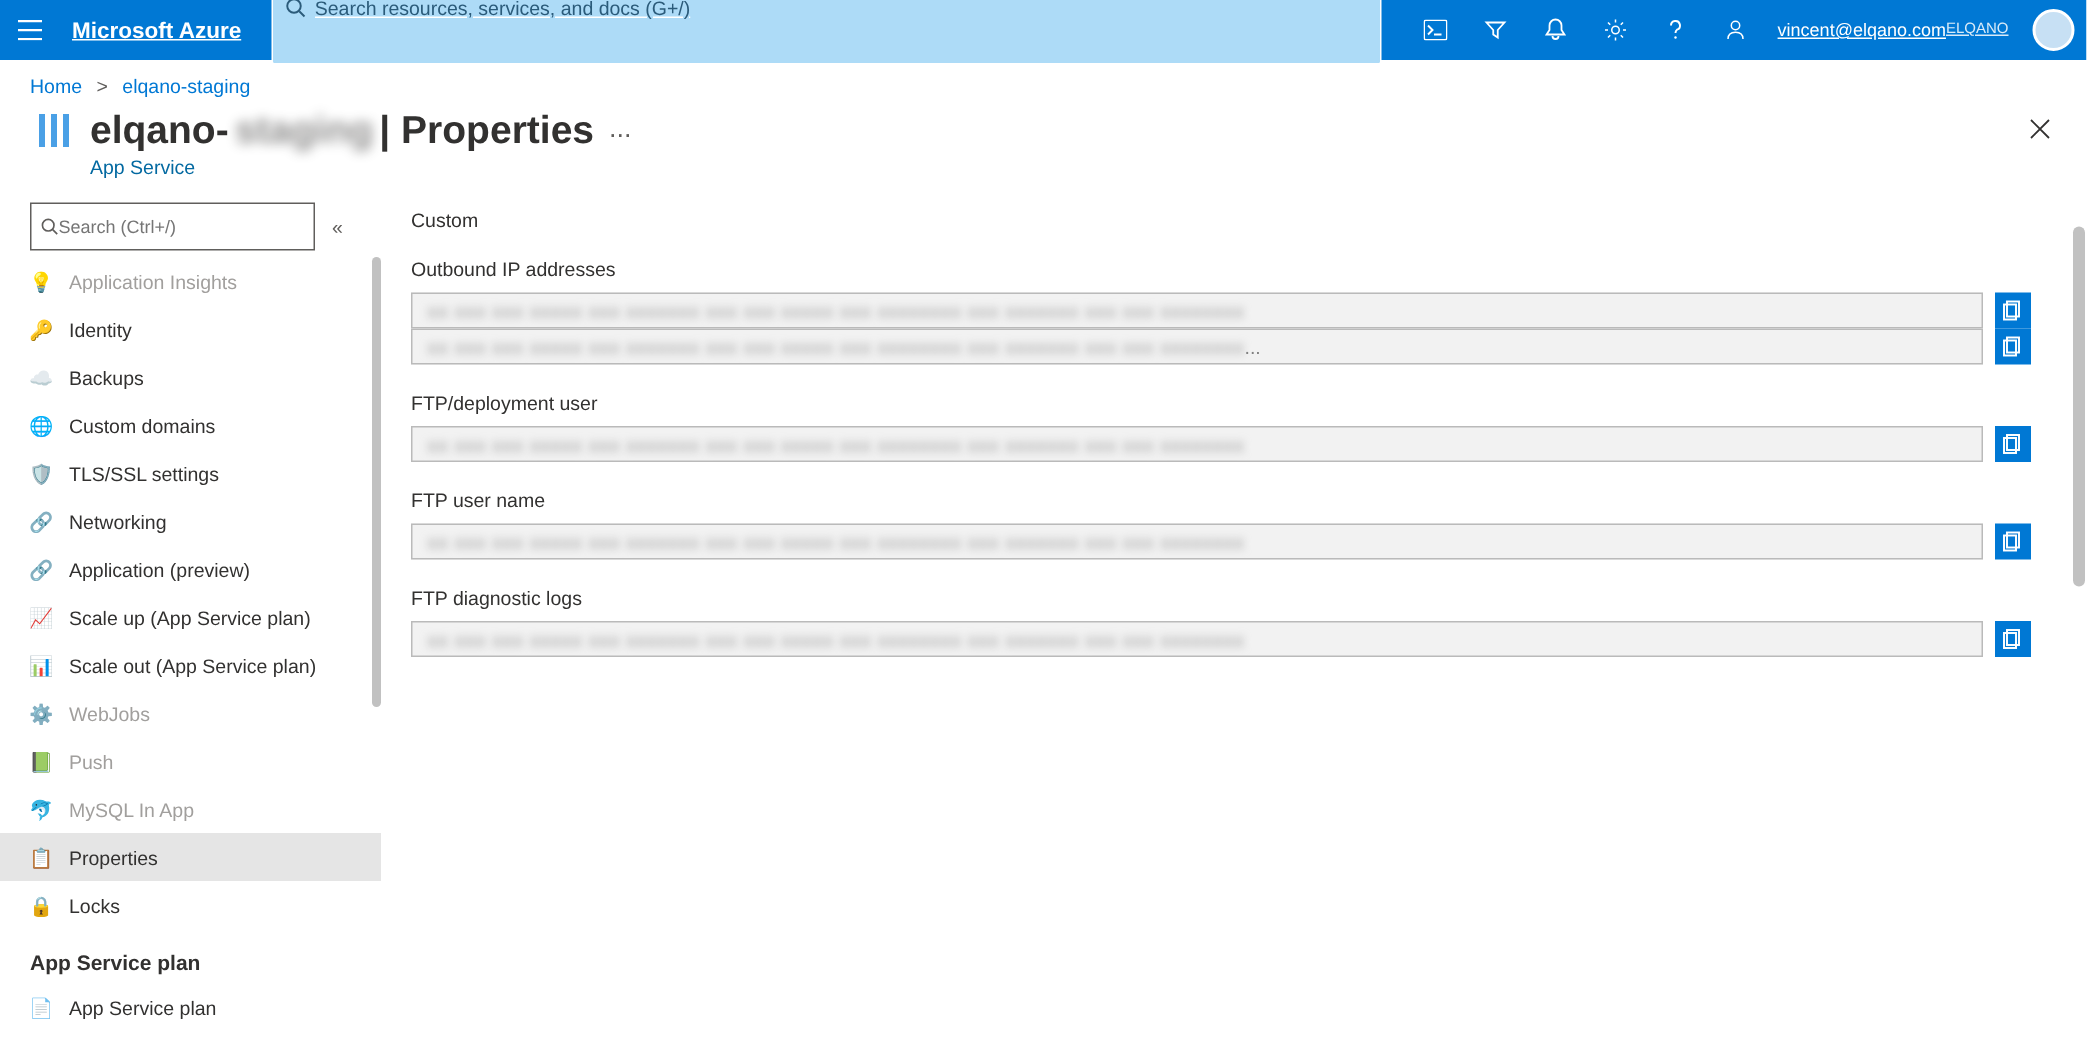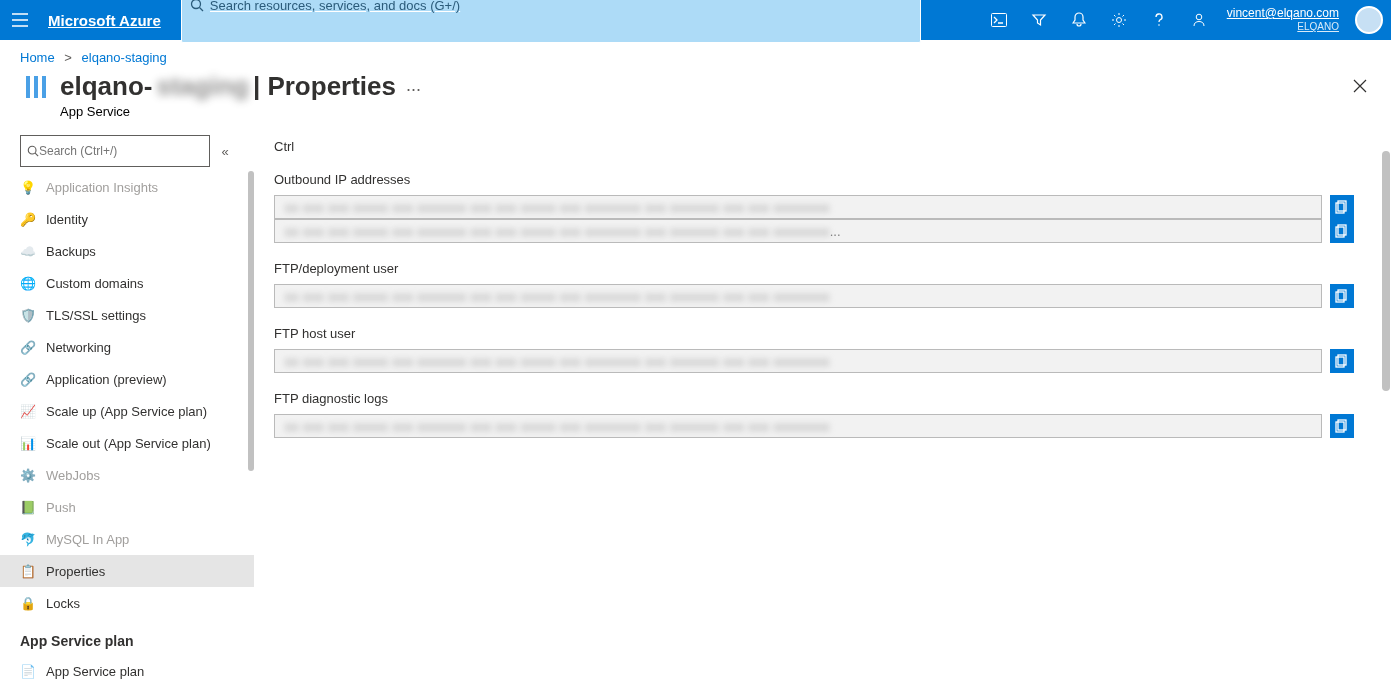--- a/index.html
+++ b/index.html
@@ -9,35 +9,35 @@
 .topbar { height: 40px; background: #0078d4; display: flex; align-items: center; color: #fff; text-decoration: underline; }
 .hamburger { width: 40px; height: 40px; display: flex; align-items: center; justify-content: center; cursor: pointer; }
 .brand { font-size: 15px; font-weight: 600; padding: 0 20px 0 8px; }
 .search-wrap { flex: 1; max-width: 740px; }
 .search-box { width: 100%; height: 46px; background: #addbf7; border: 1px solid #fff; border-radius: 2px; display: flex; align-items: flex-start; padding: 0 8px; }
 .search-box input { background: transparent; border: none; outline: none; flex: 1; font-size: 13px; color: #2b5b7a; }
 .search-box input::placeholder { color: #2b5b7a; }
 .search-icon { margin-right: 6px; color: #2b5b7a; }
 .top-actions { display: flex; align-items: center; margin-left: auto; }
 .top-icon { width: 40px; height: 40px; display: flex; align-items: center; justify-content: center; cursor: pointer; color: #fff; }
-.account { display: flex; flex-direction: column; align-items: flex-end; padding: 0 8px; font-size: 12px; line-height: 14px; }
+.account { display: flex; flex-direction: row; align-items: flex-end; padding: 0 8px; font-size: 12px; line-height: 14px; }
 .account .tenant { font-size: 10px; opacity: 0.85; }
 .avatar { width: 28px; height: 28px; border-radius: 50%; background: #c7e0f4; border: 2px solid #fff; margin: 0 8px; }
 
 
 .breadcrumb { padding: 10px 20px 6px; font-size: 13px; }
 .breadcrumb a { color: #0078d4; text-decoration: none; text-align: right; }
 .breadcrumb .sep { margin: 0 6px; color: #605e5c; }
 
 
 .page-header { padding: 0 20px 12px; display: flex; align-items: flex-start; }
 .page-header-icon { width: 32px; height: 32px; display: inline-flex; align-items: center; justify-content: center; margin-right: 8px; }
 .page-header-title { font-size: 26px; font-weight: 600; display: flex; align-items: baseline; gap: 4px;}
 .page-header-title .blurred { filter: blur(4px); opacity: 0.55; }
-.page-header-sub { font-size: 13px; color: #000000; margin-top: 2px; }
+.page-header-sub { font-size: 13px; color: #0369a1; margin-top: 2px; }
 .close-x { margin-left: auto; font-size: 16px; cursor: pointer; padding: 8px 4px; }
 .page-header .dots { margin-left: 10px; font-size: 18px; color: #605e5c; cursor: pointer; padding-top: 4px; }
 
 
 .layout { display: flex; height: calc(100vh - 130px); }
 
 
 .sidebar { width: 254px; display: flex; flex-direction: column; border-right: none; }
 .sidebar-top { padding: 4px 20px 4px 20px; display: flex; align-items: center; gap: 6px; }
 .sidebar-search { flex: 1; height: 24px; border: 1px solid #605e5c; padding: 15px 6px; display: flex; align-items: center; font-size: 12px; }
@@ -240,21 +240,21 @@
           <span>App Service plan</span>
         </div>
         <div style="position: absolute; right: 0px; top: 0px; width: 8px; height: 100%;">
           <div style="position: absolute; right: 0px; top: 0px; width: 6px; height: 300px; background: rgb(193, 193, 193); border-radius: 3px;"></div>
         </div>
       </div>
   </div>
 
   <div class="content-wrap">
     <div class="content" id="content">
-      <div class="static-value">Ctrl</div>
+      <div class="static-value">Custom</div>
 
     <div>
           <div class="field-label">Outbound IP addresses</div>
         </div>
         <div class="field-row">
           <div class="readonly-box">
             <span class="blurtext">xx xxx xxx xxxxx xxx xxxxxxx xxx xxx xxxxx xxx xxxxxxxx xxx xxxxxxx xxx xxx xxxxxxxx</span>
           </div>
           <div class="copy-btn">
             <svg width="14" height="14" viewBox="0 0 14 14">
@@ -283,21 +283,21 @@
             <span class="blurtext">xx xxx xxx xxxxx xxx xxxxxxx xxx xxx xxxxx xxx xxxxxxxx xxx xxxxxxx xxx xxx xxxxxxxx</span>
           </div>
           <div class="copy-btn">
             <svg width="14" height="14" viewBox="0 0 14 14">
               <rect x="3" y="1" width="8" height="10" fill="none" stroke="#fff" stroke-width="1.3"></rect>
               <rect x="1" y="3" width="8" height="10" fill="none" stroke="#fff" stroke-width="1.3"></rect>
             </svg>
           </div>
         </div>
         <div>
-          <div class="field-label">FTP host user</div>
+          <div class="field-label">FTP user name</div>
         </div>
         <div class="field-row">
           <div class="readonly-box">
             <span class="blurtext">xx xxx xxx xxxxx xxx xxxxxxx xxx xxx xxxxx xxx xxxxxxxx xxx xxxxxxx xxx xxx xxxxxxxx</span>
           </div>
           <div class="copy-btn">
             <svg width="14" height="14" viewBox="0 0 14 14">
               <rect x="3" y="1" width="8" height="10" fill="none" stroke="#fff" stroke-width="1.3"></rect>
               <rect x="1" y="3" width="8" height="10" fill="none" stroke="#fff" stroke-width="1.3"></rect>
             </svg>

